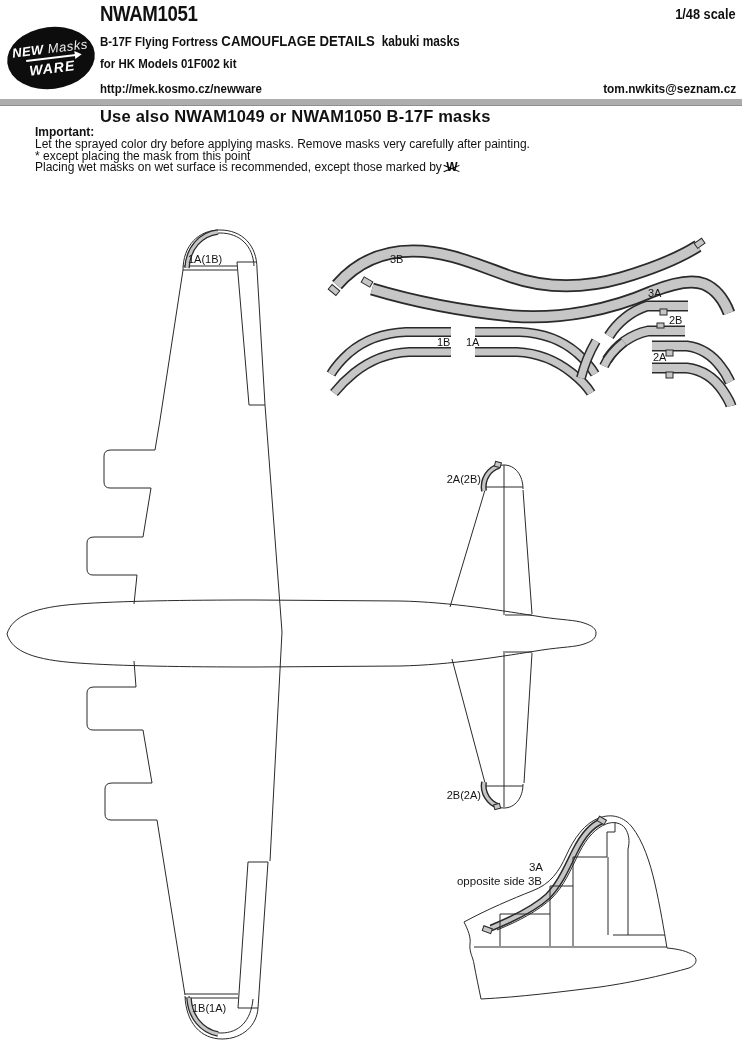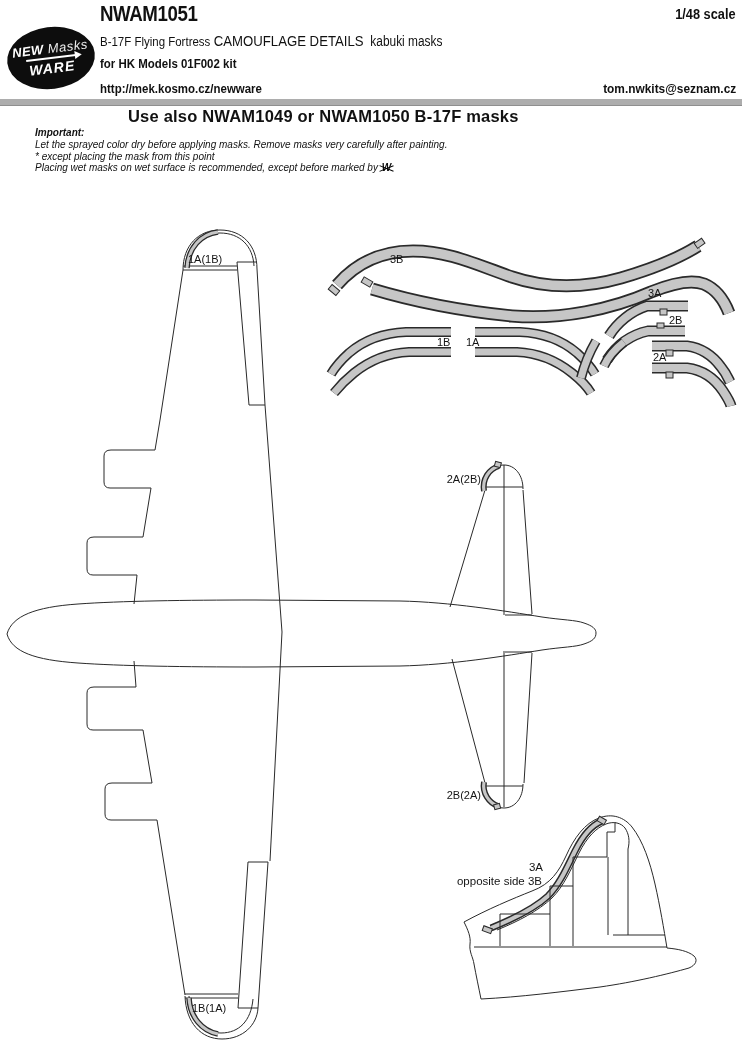--- a/index.html
+++ b/index.html
@@ -3,30 +3,30 @@
 <meta charset="utf-8">
 <style>
   html,body{margin:0;padding:0;background:#fff;}
   .page{position:relative;width:742px;height:1041px;background:#fff;overflow:hidden;
         font-family:"Liberation Sans",sans-serif;color:#111;}
   .abs{position:absolute;}
   .cond{transform:scaleX(.85);transform-origin:left top;white-space:nowrap;}
   .cond-r{transform:scaleX(.88);transform-origin:right top;white-space:nowrap;}
   .hdr-code{left:100px;top:1px;font-size:22px;font-weight:bold;letter-spacing:-.5px;}
   .hdr-scale{right:6px;top:6px;font-size:14.5px;font-weight:bold;}
-  .hdr-line2{left:100px;top:32px;font-weight:normal;white-space:nowrap;}
+  .hdr-line2{left:100px;top:32px;font-weight:bold;white-space:nowrap;}
   .t-plane{font-size:13.5px;}
   .t-caps{font-size:15.5px;margin-left:4px;}
   .t-kabuki{font-size:14px;margin-left:8px;}
   .hdr-kit{left:100px;top:56px;font-size:13.5px;font-weight:bold;}
   .hdr-url{left:100px;top:81px;font-size:13.5px;font-weight:bold;}
   .hdr-email{right:6px;top:81px;font-size:13.5px;font-weight:bold;}
   .bar{left:0;top:99px;width:742px;height:6px;background:#adadad;border-bottom:1px solid #8f8f8f;}
-  .note{left:100px;top:107px;font-size:16.5px;font-weight:bold;letter-spacing:.2px;margin-left:28px;}
-  .imp{left:35px;top:127px;width:660px;font-size:10px;line-height:11.8px;font-style:italic;}
+  .note{left:100px;top:107px;font-size:16.5px;font-weight:bold;letter-spacing:.2px;}
+  .imp{left:35px;top:127px;width:660px;font-size:12px;line-height:11.8px;}
   .imp .h{font-weight:bold;}
   .crossed{position:relative;display:inline-block;font-weight:bold;padding:0 1px;}
   .crossed::after{content:"";position:absolute;left:-2px;right:-2px;top:46%;
                   border-top:1.8px solid #000;transform:rotate(-22deg);}
   .crossed::before{content:"";position:absolute;left:-2px;right:-2px;top:46%;
                   border-top:1.8px solid #000;transform:rotate(22deg);}
   .logo{left:7px;top:27px;width:88px;height:62px;background:#0d0d0d;border-radius:50%;
         transform:rotate(-7deg);color:#fff;font-style:italic;text-align:center;
         display:flex;flex-direction:column;justify-content:center;align-items:center;gap:1px;}
   .logo .l1{font-weight:bold;font-size:13px;letter-spacing:.5px;white-space:nowrap;}
@@ -67,21 +67,21 @@
   <div class="abs hdr-email cond-r">tom.nwkits@seznam.cz</div>
 
   <div class="abs bar"></div>
   <div class="abs note">Use also NWAM1049 or NWAM1050 B-17F masks</div>
 
   <div class="abs imp">
     <div class="h">Important:</div>
     <div>Let the sprayed color dry before applying masks. Remove masks very carefully after painting.</div>
     <div>* except placing the mask from this point</div>
     <div>
-      <span>Placing wet masks on wet surface is recommended, except before marked by</span>
+      <span>Placing wet masks on wet surface is recommended, except those marked by</span>
       <span class="crossed">W</span>
     </div>
   </div>
 
   <svg class="abs" style="left:0;top:0" width="742" height="1041" viewBox="0 0 742 1041">
     <defs>
       <path id="p-3b" d="M 337,285 C 356,263 382,251 413,251 C 449,251 477,265 512,277 C 547,289 586,288 621,278 C 652,269 679,258 698,246"></path>
       <path id="p-3a" d="M 372,289 C 412,301 462,311 512,316 C 562,320 612,309 651,292 C 673,283 691,279 704,284 C 716,289 724,300 729,313"></path>
       <path id="p-1bu" d="M 451,332 L 406,332 C 381,333 363,341 349,353 C 339,362 334,369 331,374"></path>
       <path id="p-1bl" d="M 451,352 L 409,352 C 386,353 369,361 354,373 C 344,381 338,388 334,393"></path>

